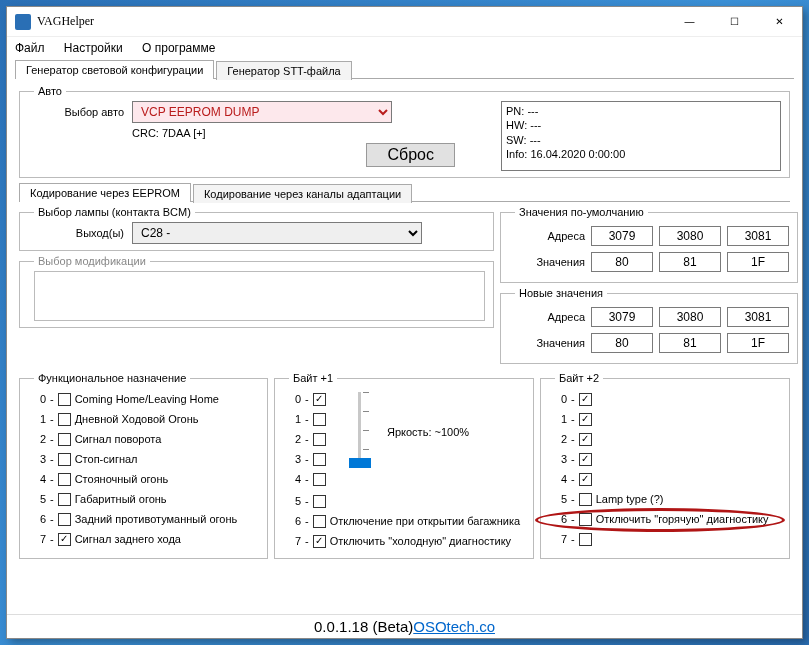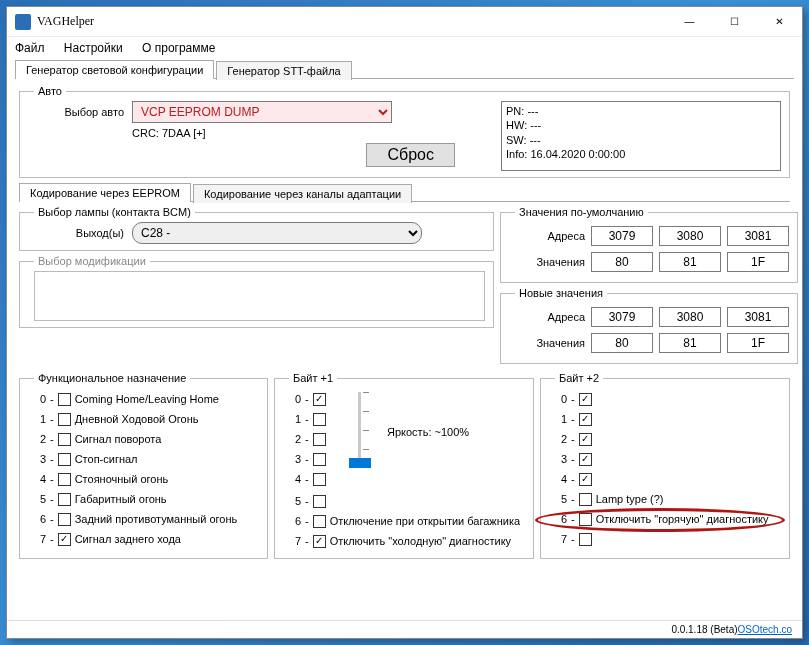--- a/index.html
+++ b/index.html
@@ -38,42 +38,42 @@
   .tabs { display:flex; border-bottom:1px solid #aaa; margin:0 8px; }
   .tab { padding:3px 10px; border:1px solid #aaa; border-bottom:none; background:#fff; position:relative; top:1px; margin-right:2px; font-size:11px;}
   .tab.inactive { background:#f4f4f4; top:2px;}
   .content { padding: 6px 12px 0 12px; flex:1; }
   fieldset { border:1px solid #bbb; padding:4px 8px 6px 14px; margin: 0 0 4px 0; }
   fieldset > legend { font-size:11px; padding:0 4px;}
   .row { display:flex; align-items:center; gap:8px; }
   .topgrid { display:grid; grid-template-columns: 1fr 280px; gap:6px;}
   select, input[type=text] { font-family:inherit; font-size:12px; padding:1px 4px; border:1px solid #7a7a7a;}
   select.car { width:260px; background:#fde8ec; color:#b91c1c; height:22px;}
-  select.output{ width:290px; height:22px;border-radius:10px;}
+  select.output{ width:290px; height:22px;}
   .btn { border:1px solid #999; background:#e1e1e1; padding:2px 20px; font-size:16px;}
   .infobox { border:1px solid #7a7a7a; padding:2px 4px; height:70px; font-size:11px; line-height:1.3; background:#fff;}
   .subtabs { display:flex; border-bottom:1px solid #aaa; margin-top:2px;}
   .midgrid { display:grid; grid-template-columns: 1fr 290px; gap:6px; margin-top:4px;}
   .disabled-legend { color:#888;}
   .modbox { border:1px solid #bbb; height:50px; width:100%; background:#fff;}
   .valgrid { display:grid; grid-template-columns: 70px 62px 62px 62px; gap:6px; align-items:center; margin:4px 0;}
   .valgrid .lab { text-align:right; font-size:11px;}
   .valbox { border:1px solid #7a7a7a; text-align:center; padding:2px 0; background:#fff; font-size:12px;}
   .bottomgrid { display:grid; grid-template-columns: 1fr 260px 250px; gap:6px; margin-top:4px;}
   .cbrow { display:flex; align-items:center; gap:4px; margin:2px 0; font-size:11px; height:18px;}
   .cbrow .idx { width:12px; text-align:right;}
   .cb { width:13px; height:13px; border:1px solid #333; background:#fff; display:inline-flex; align-items:center; justify-content:center; font-size:10px; line-height:1;}
   .cb.checked::after{ content:"✓"; }
   .slider-col{ display:flex; flex-direction:column; align-items:flex-start;}
   .slider-track{ width:30px; height:76px; position:relative; margin:4px 0 4px 14px;}
   .slider-rail{ position:absolute; left:9px; top:0; width:3px; height:100%; background:#c8c8c8;}
   .slider-thumb{ position:absolute; left:0; bottom:0; width:22px; height:10px; background:#0078d7;}
   .slider-tick{ position:absolute; left:14px; width:6px; height:1px; background:#888;}
   .circle-highlight{ position:absolute; border:3px solid #b01515; border-radius:50%/50%; width:250px; height:24px; pointer-events:none;}
-  .statusbar{ display:flex; justify-content:flex-end; padding:3px 10px; border-top:1px solid #ddd; font-size:10px;}
+  .statusbar{ display:flex; justify-content:center; padding:3px 10px; border-top:1px solid #ddd; font-size:15px;}
   .statusbar a{ color:#0066cc;}
   .byte2 { position:relative;}
   .lbl { font-size:11px;}
 </style>
 </head>
 <body>
 
 <div class="window">
   <div class="titlebar">
     <div class="title-icon"></div>

